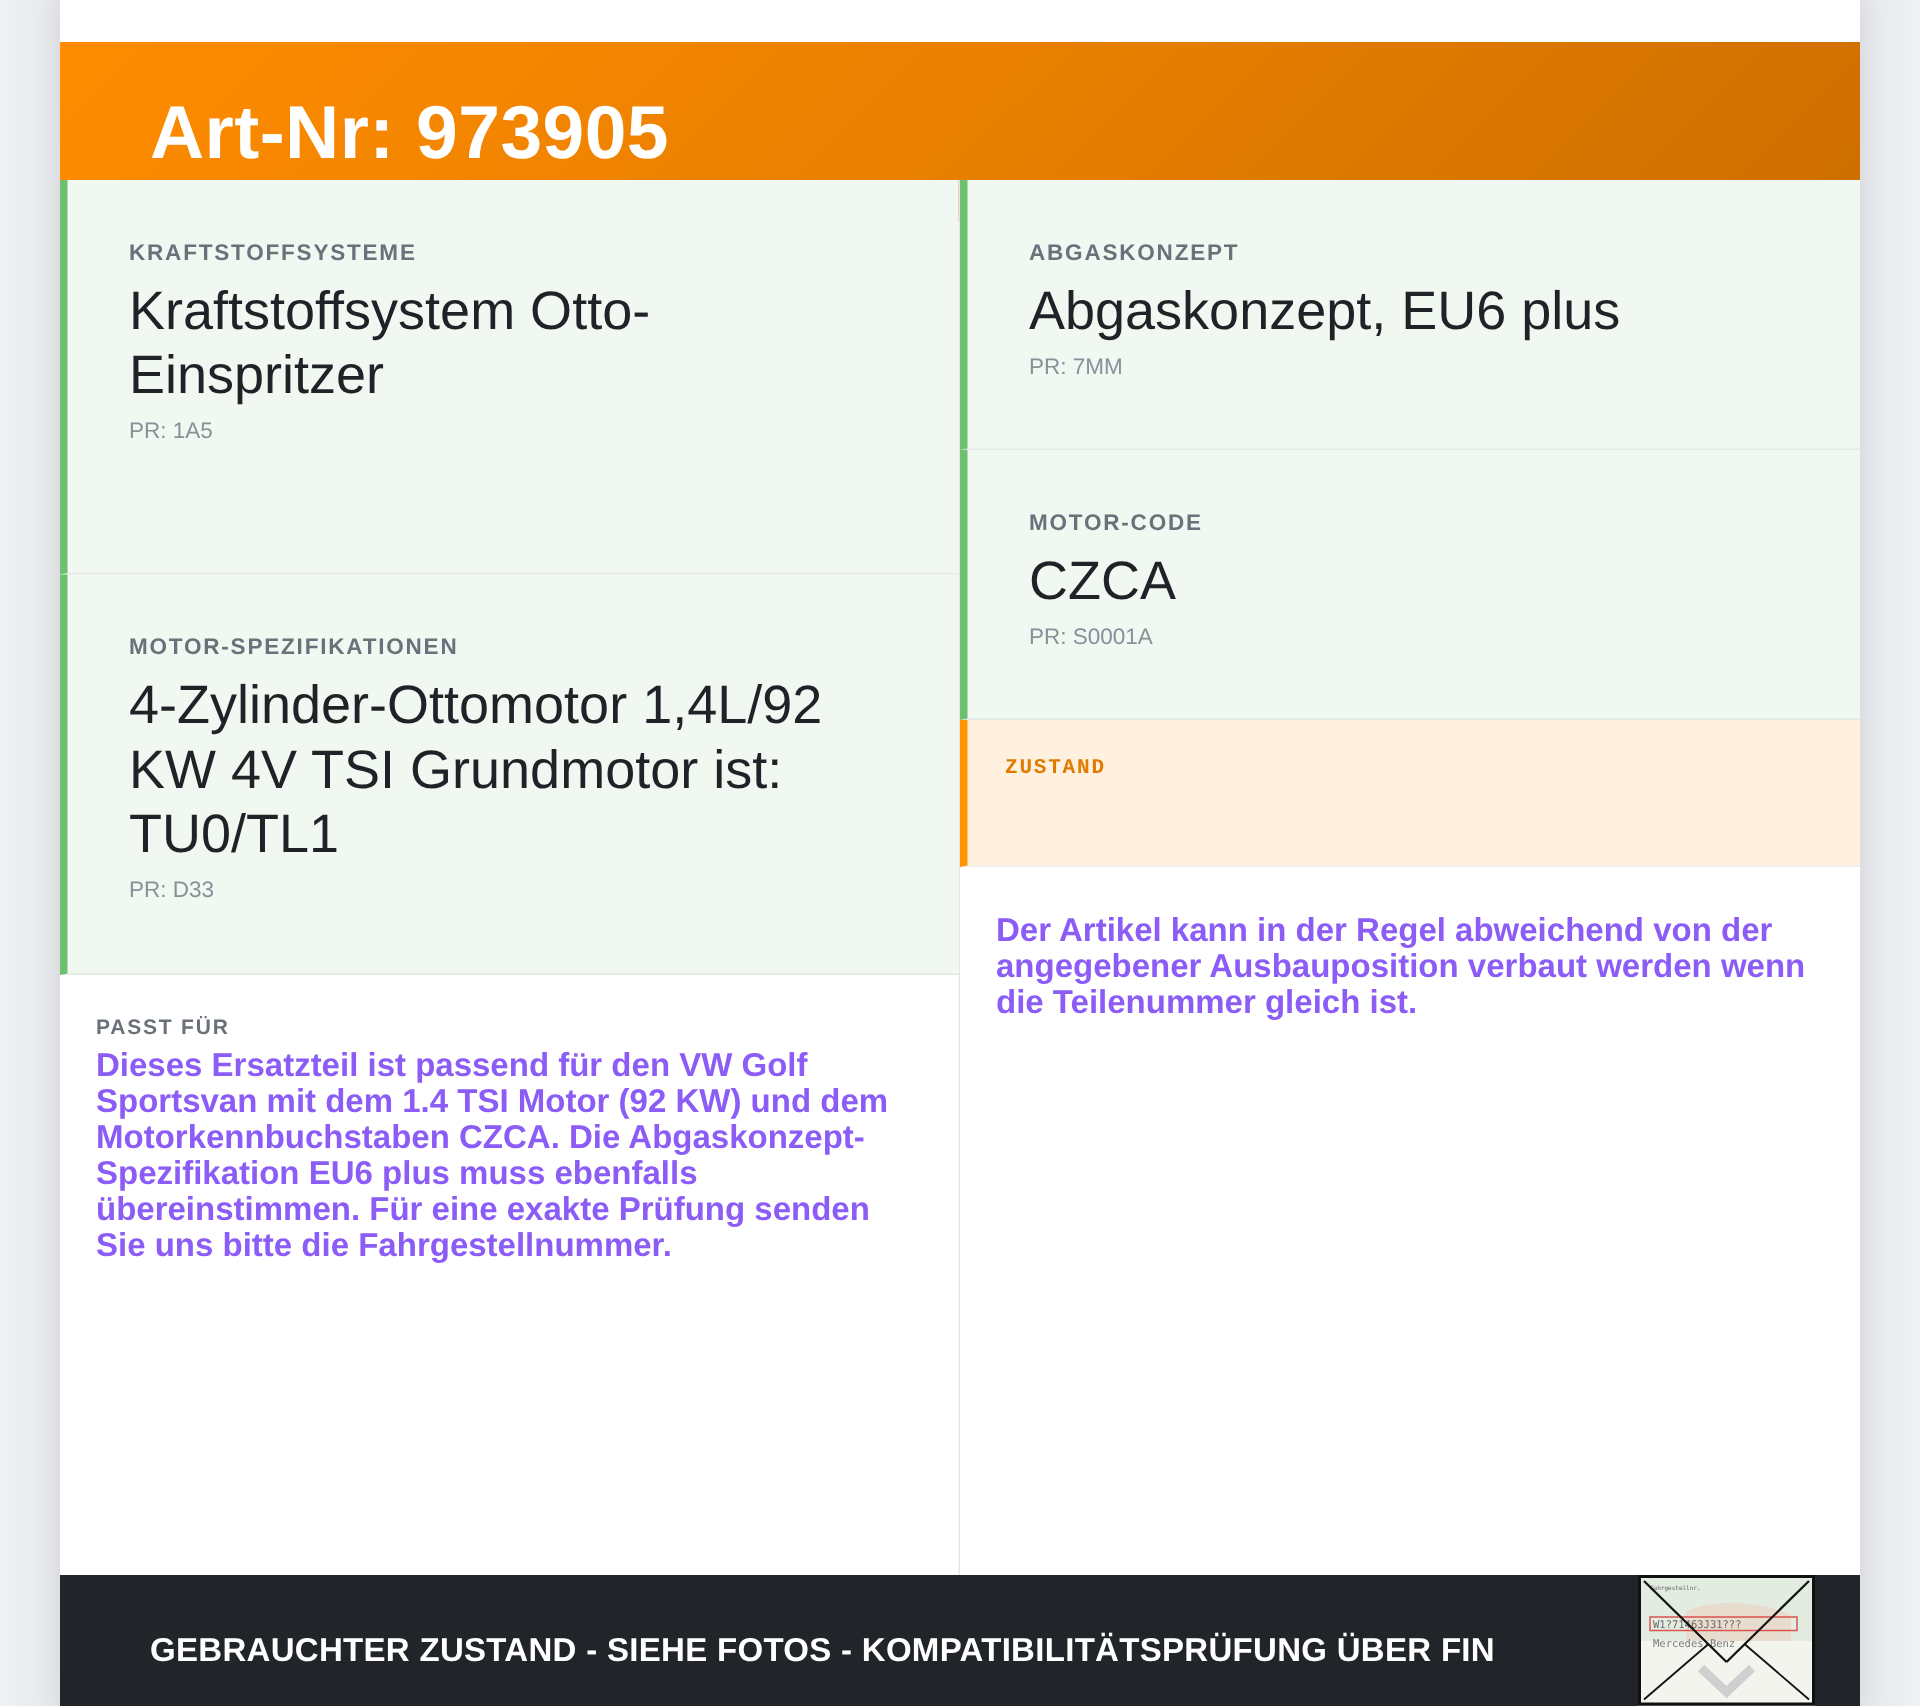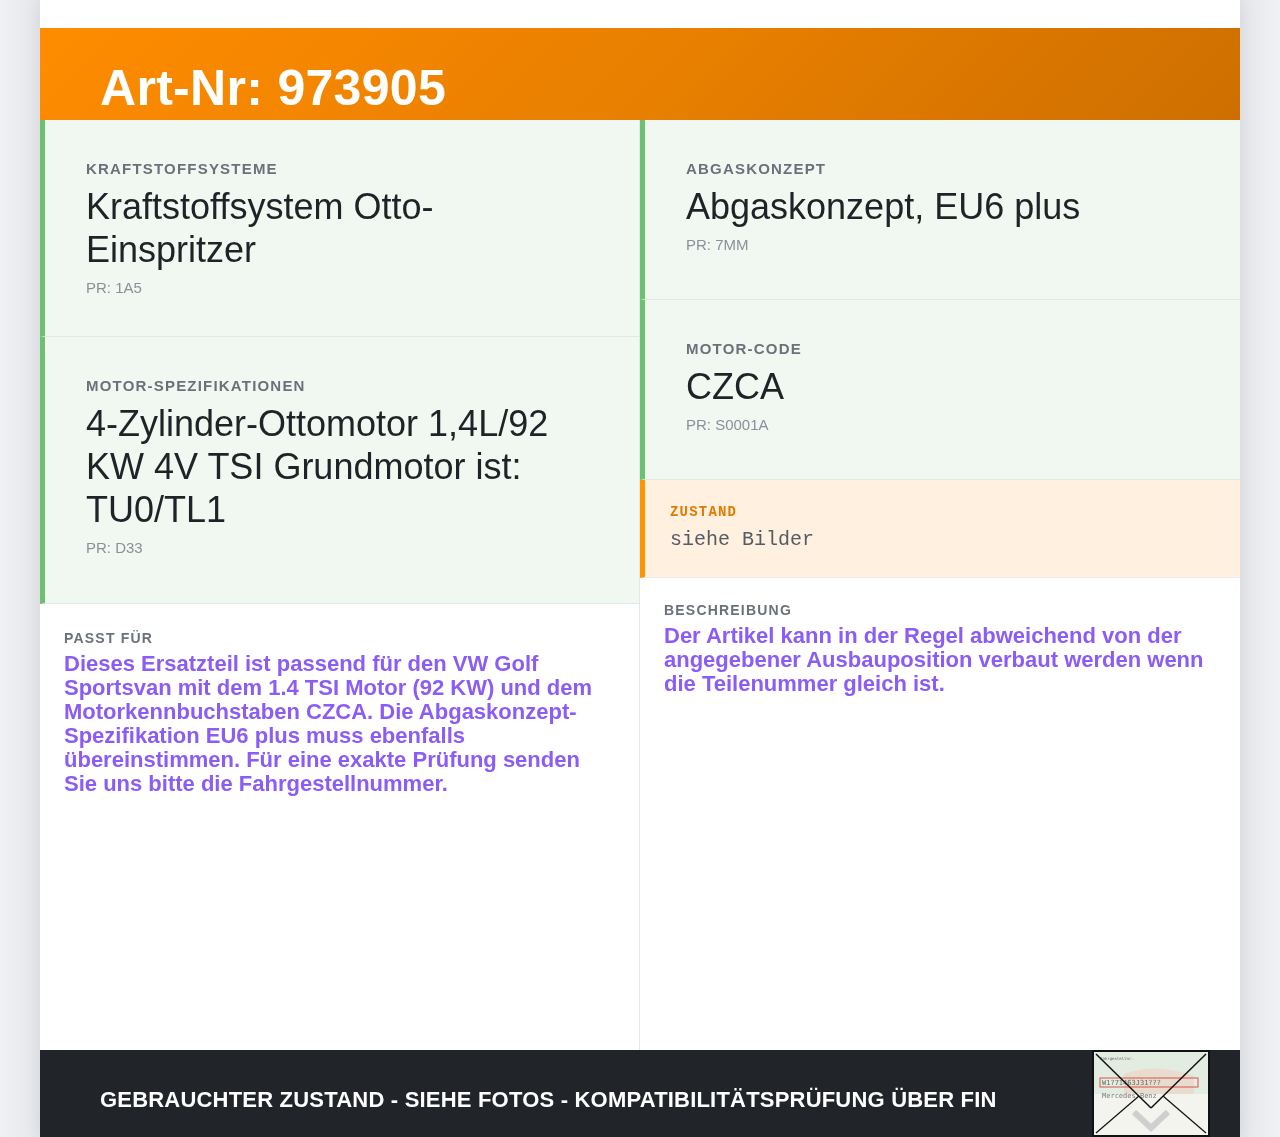--- a/index.html
+++ b/index.html
@@ -89,21 +89,21 @@
 
 <div class="page">
 
   <header class="header">
     <h1>Art-Nr: 973905</h1>
   </header>
 
   <div class="grid">
 
     <div class="col left">
-      <div class="spec" style="height:217px">
+      <div class="spec" style="height:263px">
         <div class="label">KRAFTSTOFFSYSTEME</div>
         <div class="value" style="width:420px">Kraftstoffsystem Otto-Einspritzer</div>
         <div class="pr">PR: 1A5</div>
       </div>
       <div class="spec" style="height:267px">
         <div class="label">MOTOR-SPEZIFIKATIONEN</div>
         <div class="value" style="width:470px">4-Zylinder-Ottomotor 1,4L/92 KW 4V TSI Grundmotor ist: TU0/TL1</div>
         <div class="pr">PR: D33</div>
       </div>
       <div class="note" style="padding-top:26px">
@@ -118,24 +118,22 @@
         <div class="value">Abgaskonzept, EU6 plus</div>
         <div class="pr">PR: 7MM</div>
       </div>
       <div class="spec" style="height:180px">
         <div class="label">MOTOR-CODE</div>
         <div class="value">CZCA</div>
         <div class="pr">PR: S0001A</div>
       </div>
       <div class="status">
         <div class="label">ZUSTAND</div>
-        <div class="value">siehe Bilder</div>
       </div>
       <div class="note" style="padding-top:24px">
-        <div class="label">BESCHREIBUNG</div>
         <div class="text" style="width:550px">Der Artikel kann in der Regel abweichend von der angegebener Ausbauposition verbaut werden wenn die Teilenummer gleich ist.</div>
       </div>
     </div>
 
   </div>
 
   <footer class="footer">
     <div class="claim">GEBRAUCHTER ZUSTAND - SIEHE FOTOS - KOMPATIBILITÄTSPRÜFUNG ÜBER FIN</div>
     <div class="thumb">
       <svg width="114" height="83" viewBox="0 0 114 83">

